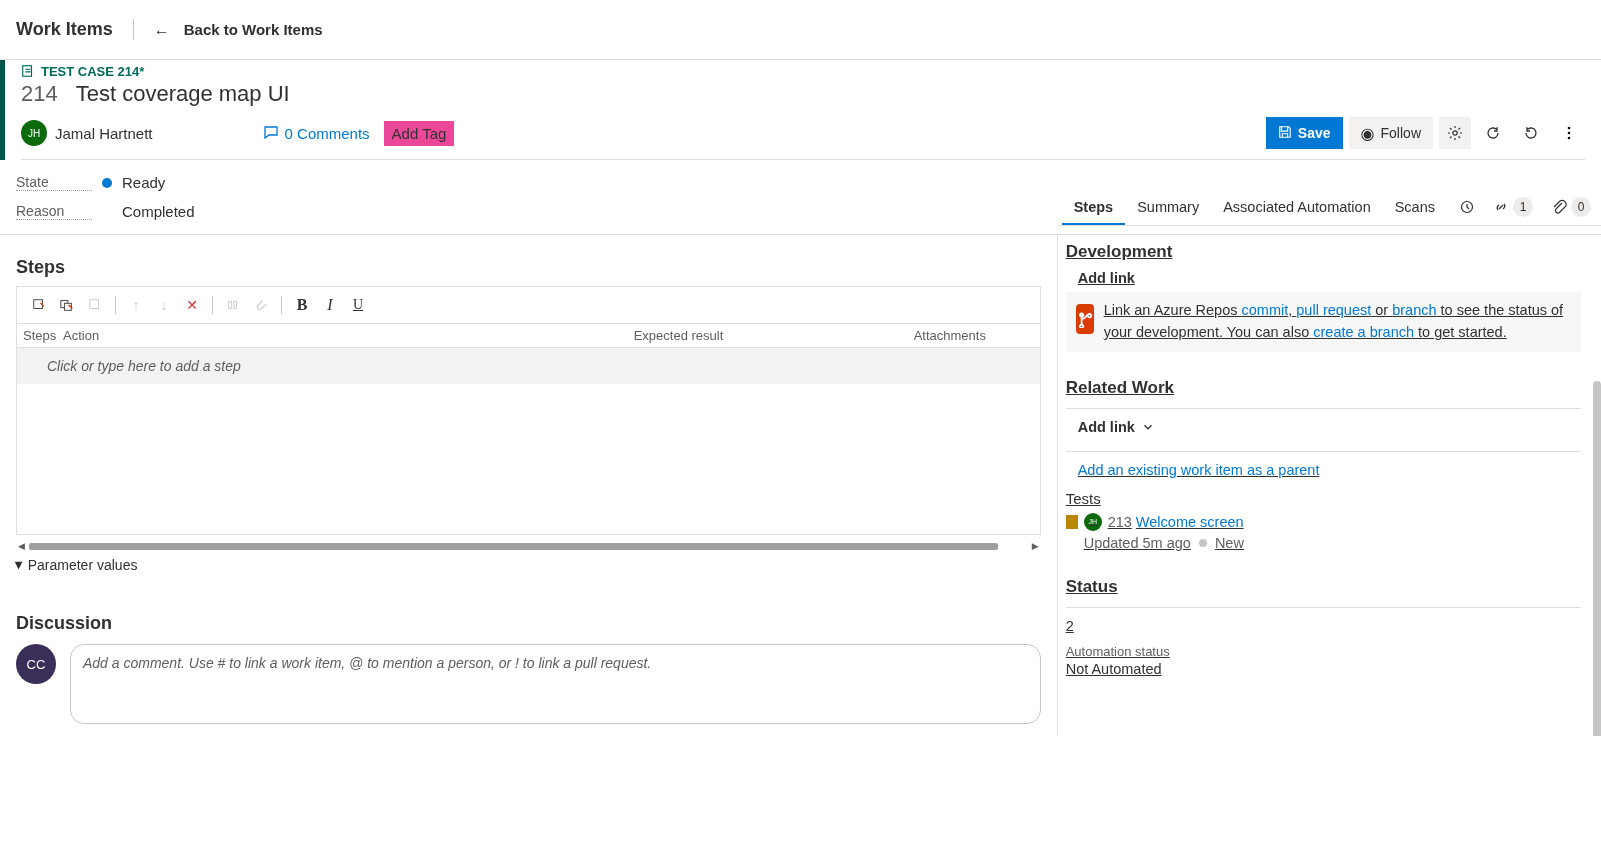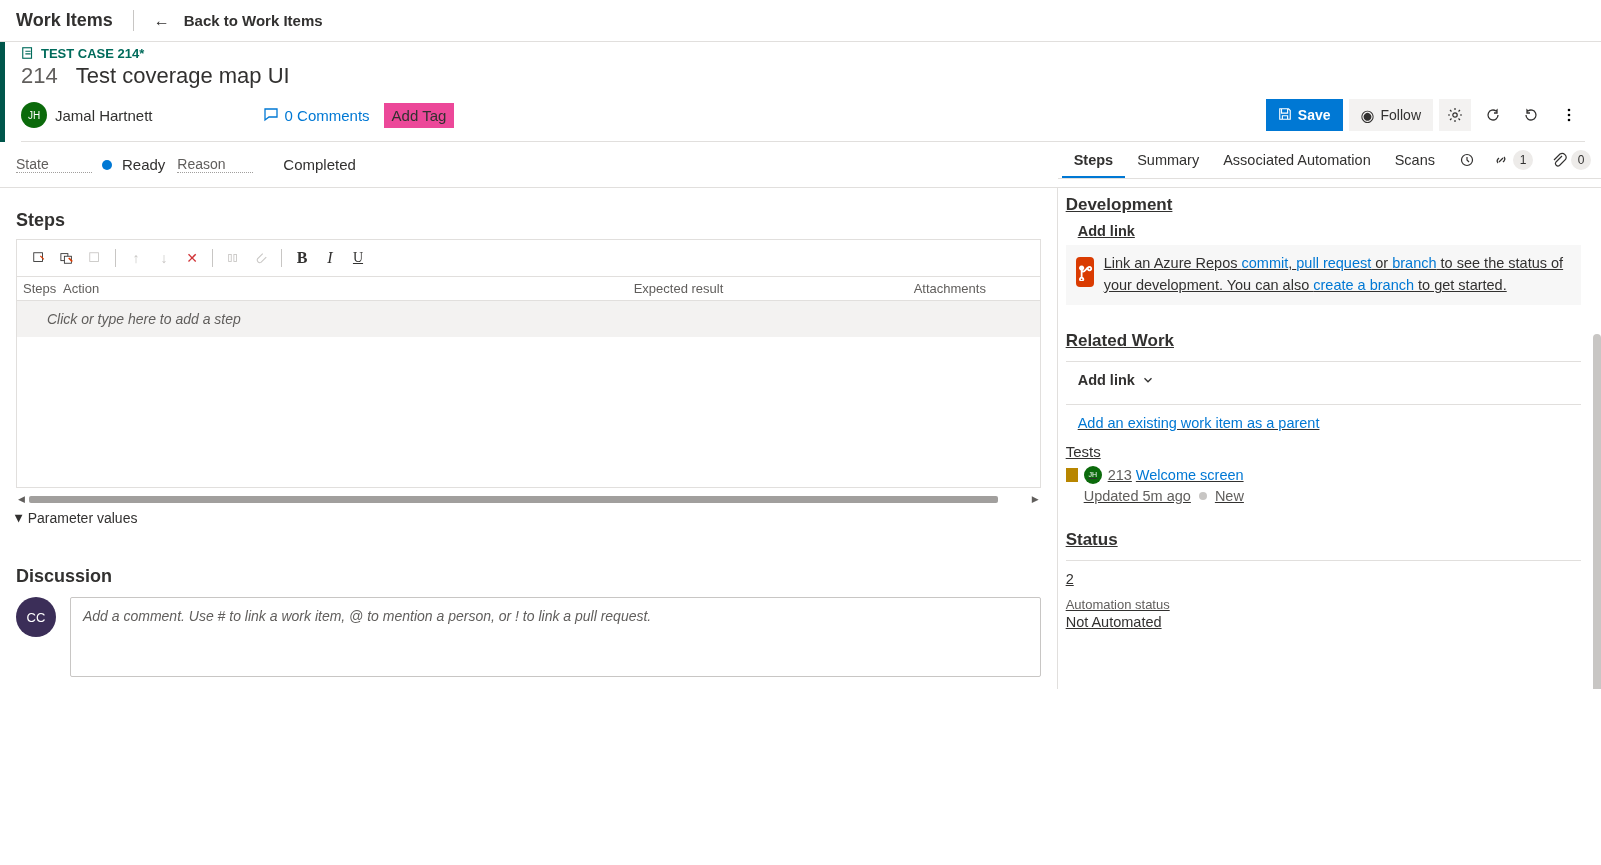--- a/index.html
+++ b/index.html
@@ -7,21 +7,21 @@
     margin: 0;
     font-family: "Segoe UI", -apple-system, sans-serif;
     font-size: 14px;
     color: #323130;
     background: #fff;
   }
 
   .top-header {
     display: flex;
     align-items: center;
-    height: 42px;
+    height: 60px;
     padding: 0 16px;
     border-bottom: 1px solid #e1dfdd;
   }
   .top-header .title {
     font-size: 18px;
     font-weight: 600;
     padding-right: 20px;
     border-right: 1px solid #c8c6c4;
   }
   .back-link {
@@ -138,23 +138,22 @@
 
   .fields-row {
     display: flex;
     padding: 8px 16px;
     border-bottom: 1px solid #e1dfdd;
     align-items: flex-start;
     flex-wrap: wrap;
   }
   .fields-col {
     display: flex;
-    flex-direction: row;
+    flex-direction: column;
     min-width: 300px;
-    gap: 12px;
   }
   .field-line {
     display: flex;
     align-items: center;
     margin: 6px 0;
   }
   .field-label {
     color: #605e5c;
     font-size: 14px;
     min-width: 76px;
@@ -279,21 +278,21 @@
     color: #fff;
     display:flex;
     align-items:center;
     justify-content:center;
     font-size: 13px;
     margin-right: 14px;
   }
   .comment-box {
     flex:1;
     border: 1px solid #c8c6c4;
-    border-radius: 2px;
+    border-radius: 14px;
     padding: 10px 12px;
     min-height: 80px;
     color: #605e5c;
     font-style: italic;
     font-size: 14px;
   }
 
   
   .tabs-row {
     display:flex;

